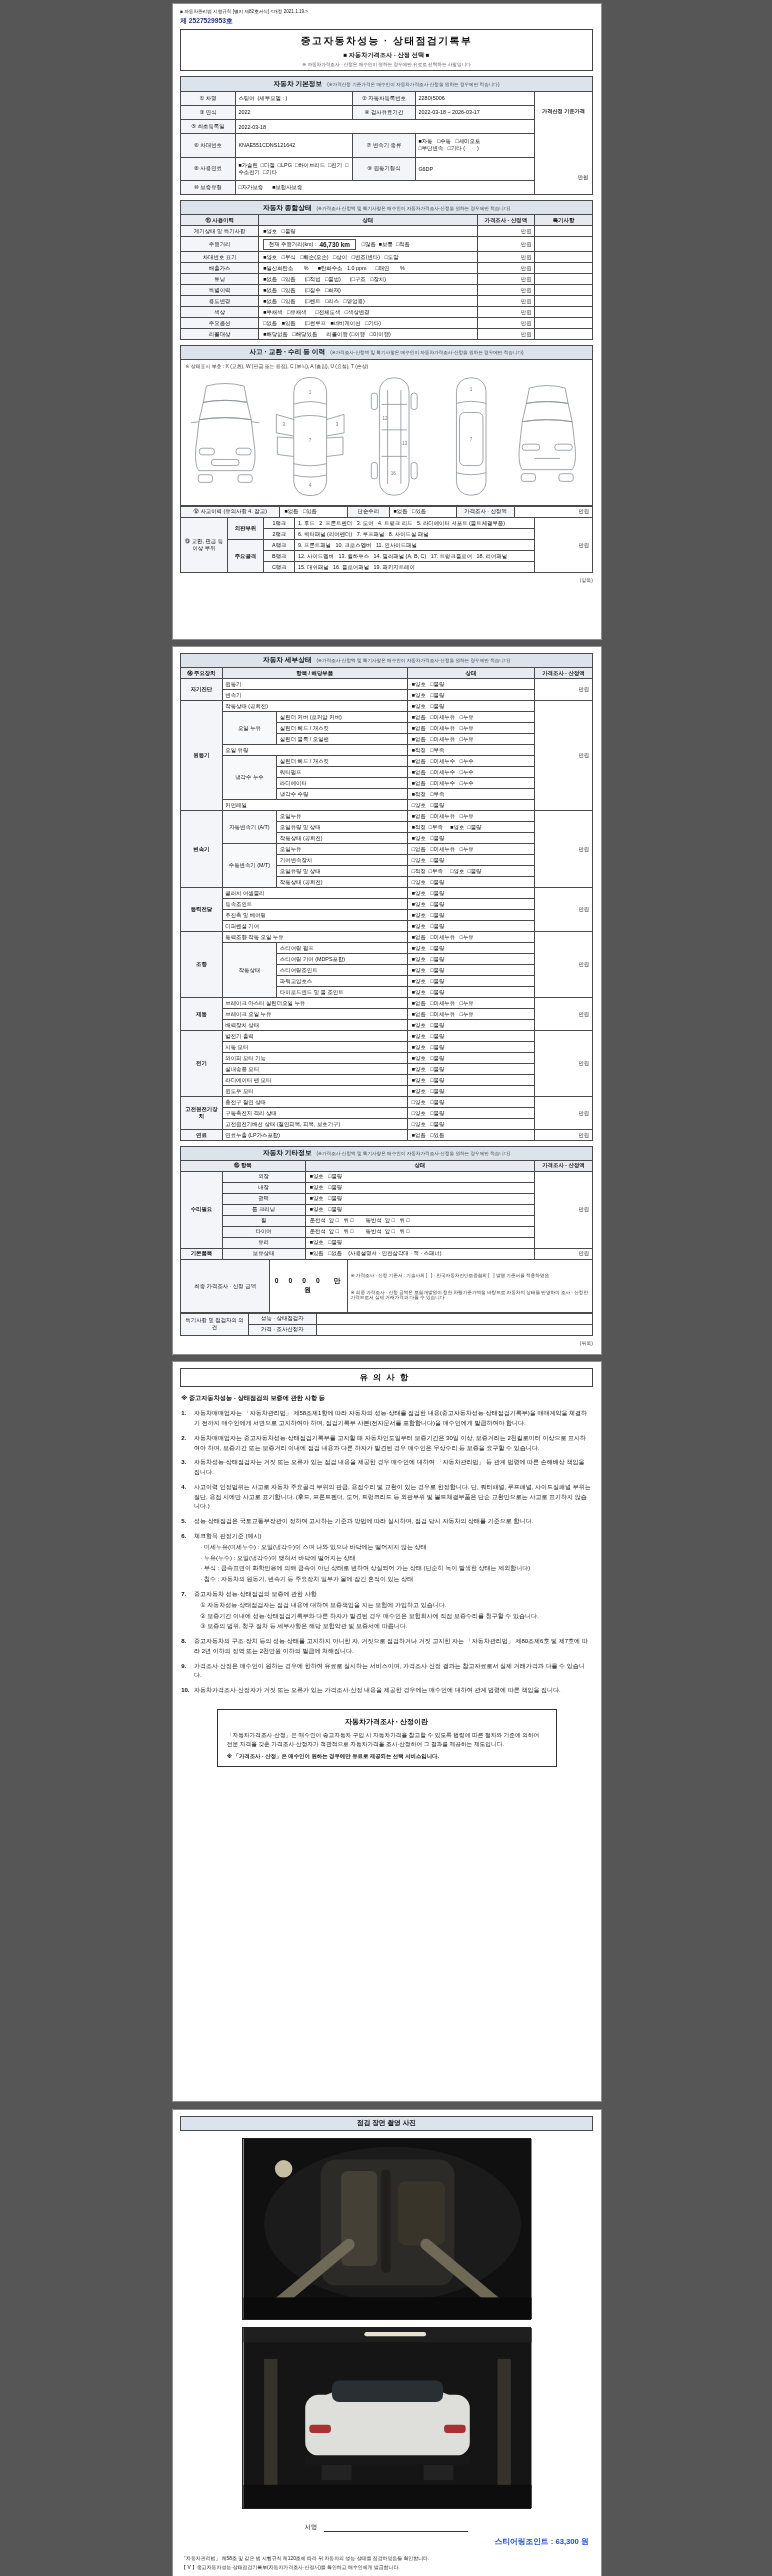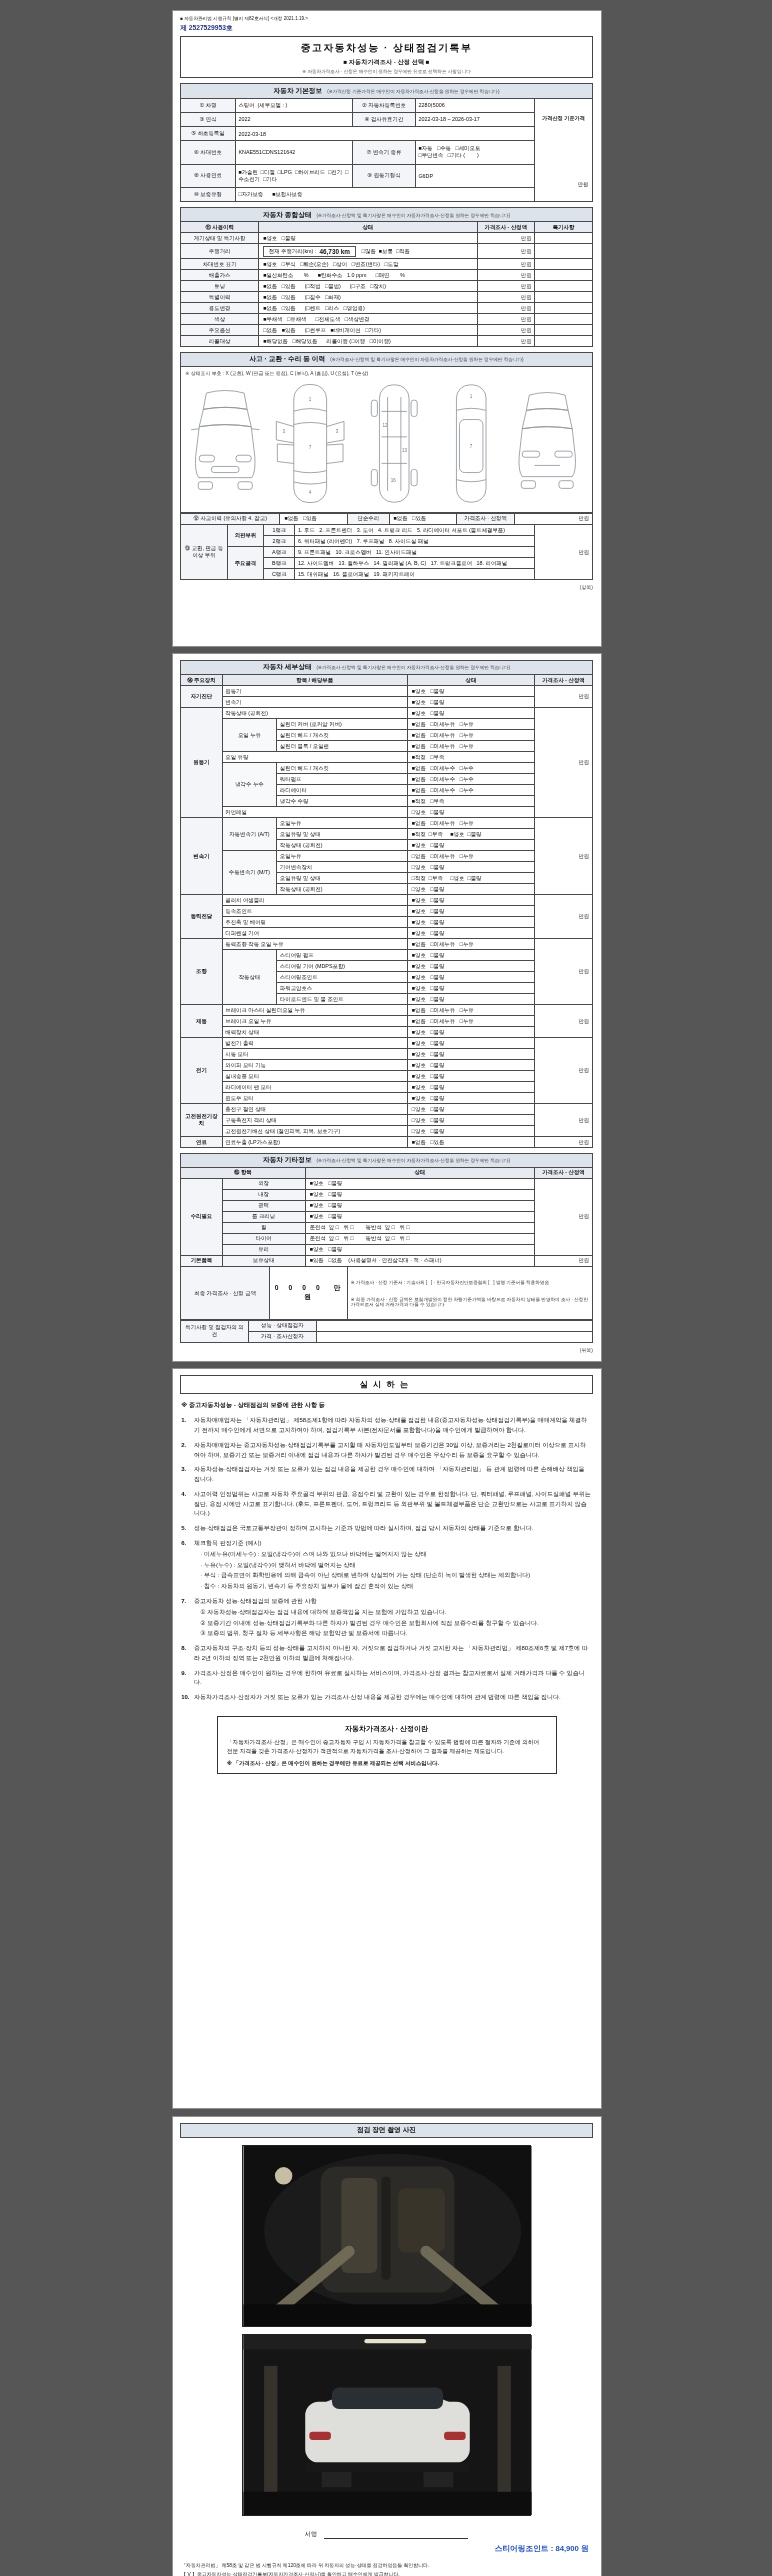--- a/index.html
+++ b/index.html
@@ -1,18 +1,18 @@
 <!DOCTYPE html>
 <html style="font-size:8.2px"><head>
 <meta charset="utf-8">
 <style>
   * { box-sizing: border-box; margin: 0; padding: 0; }
   html,body { margin:0; }
   body { font-family: "Liberation Sans", "DejaVu Sans", sans-serif; background:#565656; }
-  .canvas { width:773px; height:2576px; background:#565656; overflow:hidden; padding-top:10px; }
+  .canvas { width:773px; height:2576px; background:#565656; overflow:hidden; padding-top:3px; }
   .doc { width:430px; margin:0 auto; }
   .block { background:#ffffff; border:0.5px solid #8f8f8f; padding:5.2px 7.7px 8.2px; margin-bottom:6.2px; }
   .block1 { min-height:637px; }
   .block2 { min-height:679px; }
   .block3 { min-height:741px; }
   .block4 { min-height:490px; }
 
   .form-ref { font-size:4.6px; color:#222; }
   .doc-no { font-size:6.7px; font-weight:bold; color:#22338f; margin:3.1px 0 3.1px; }
 
@@ -675,21 +675,21 @@
           <td class="lab">가격 · 조사산정자</td>
           <td></td>
         </tr>
       </tbody>
         </table>
       <div class="page-marker">(뒤쪽)</div>
     </div>
 
     <div class="block block3">
       <div class="notice-titlebox">
-        <span class="notice-title">실시하는</span>
+        <span class="notice-title">유의사항</span>
       </div>
       <div class="notice-intro">※ 중고자동차성능 · 상태점검의 보증에 관한 사항 등</div>
       <div>
           <div class="notice-item">
             <span class="notice-num">1.</span>
             <div>
               <div>자동차매매업자는 「자동차관리법」 제58조제1항에 따라 자동차의 성능·상태를 점검한 내용(중고자동차성능·상태점검기록부)을 매매계약을 체결하기 전까지 매수인에게 서면으로 고지하여야 하며, 점검기록부 사본(전자문서를 포함합니다)을 매수인에게 발급하여야 합니다.</div>
             </div>
           </div>
           <div class="notice-item">
@@ -798,21 +798,21 @@
           <rect x="350" y="266" width="58" height="30" fill="#232323"></rect>
           <rect x="0" y="305" width="560" height="45" fill="#0d0d0d"></rect>
         </svg>
       </div>
 
       <div class="sign-row">
         <span>서명</span><span class="sign-line"></span>
       </div>
       <div class="insurance">
         <span>스티어링조인트 :</span>
-        <b>84,900 원</b>
+        <b>63,300 원</b>
       </div>
       <div class="footer-line">「자동차관리법」 제58조 및 같은 법 시행규칙 제120조에 따라 위 자동차의 성능·상태를 점검하였음을 확인합니다.</div>
       <div class="footer-line">【 V 】중고자동차성능·상태점검기록부(자동차가격조사·산정서)를 확인하고 매수인에게 발급합니다.</div>
     </div>
 
   </div>
 </div>
 
 
 </body></html>

